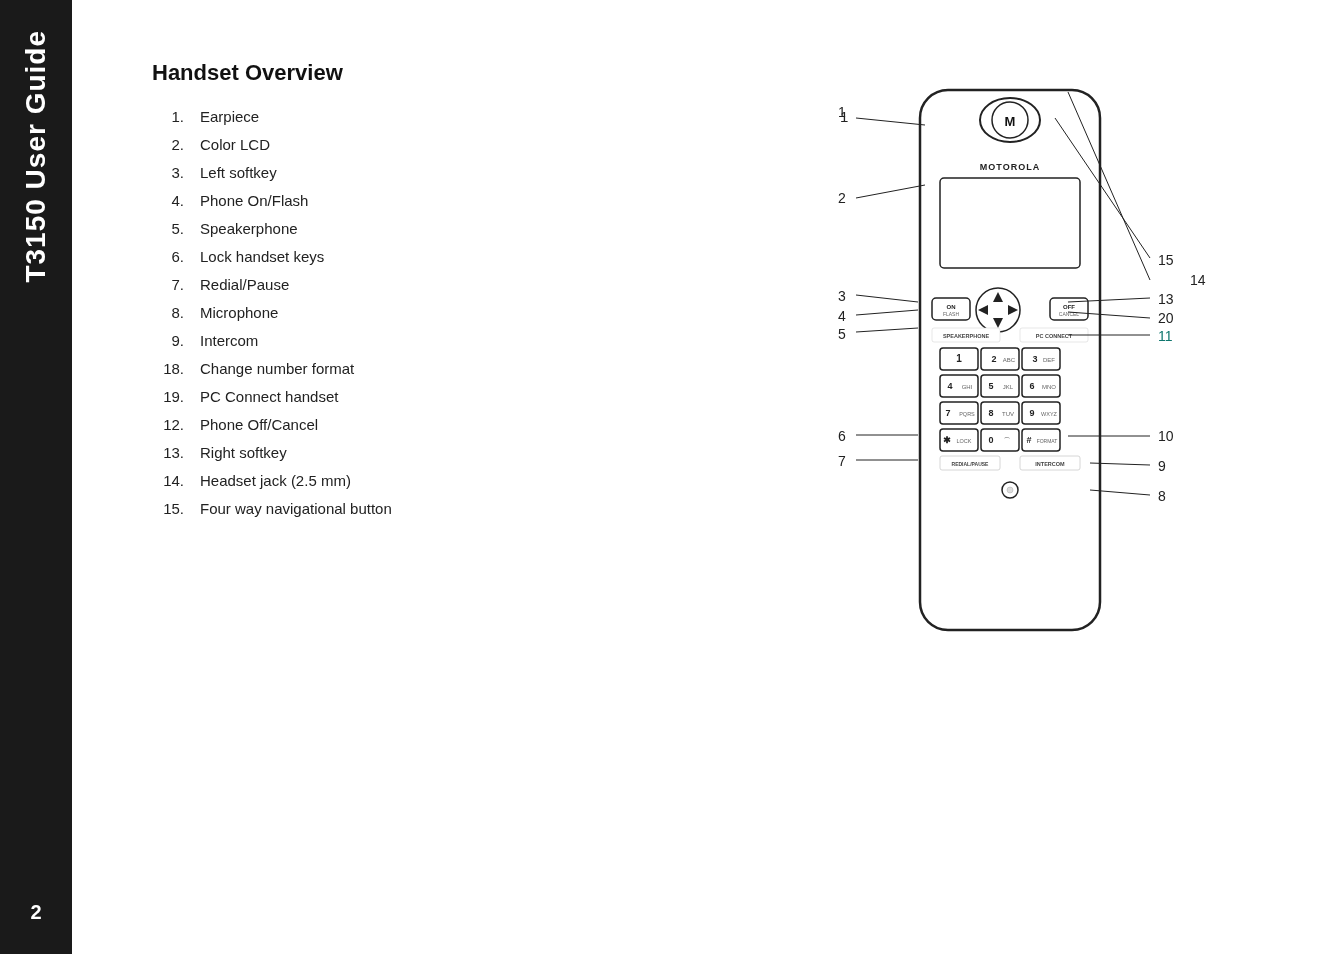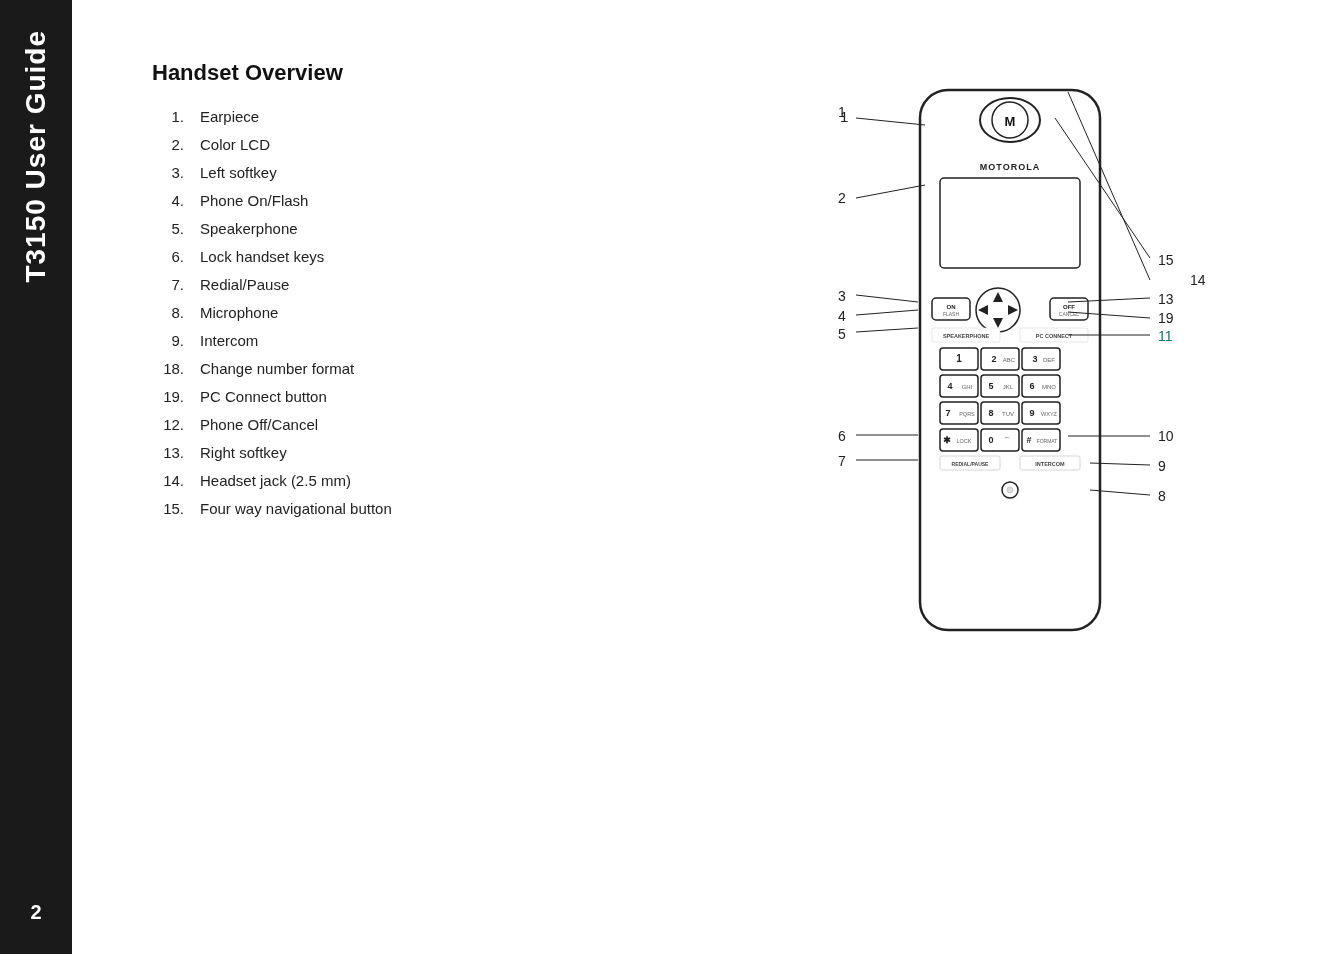--- a/index.html
+++ b/index.html
@@ -156,21 +156,21 @@
         <li>
           <span class="item-num">9.</span>
           <span class="item-label">Intercom</span>
         </li>
         <li>
           <span class="item-num">18.</span>
           <span class="item-label">Change number format</span>
         </li>
         <li>
           <span class="item-num">19.</span>
-          <span class="item-label">PC Connect button</span>
+          <span class="item-label">PC Connect handset</span>
         </li>
         <li>
           <span class="item-num">12.</span>
           <span class="item-label">Phone Off/Cancel</span>
         </li>
         <li>
           <span class="item-num">13.</span>
           <span class="item-label">Right softkey</span>
         </li>
         <li>
@@ -324,21 +324,21 @@
         <div style="position:absolute;left:28px;top:218px;font-size:14px;font-family:Arial;color:#222;">3</div>
         <div style="position:absolute;left:28px;top:238px;font-size:14px;font-family:Arial;color:#222;">4</div>
         <div style="position:absolute;left:28px;top:256px;font-size:14px;font-family:Arial;color:#222;">5</div>
         <div style="position:absolute;left:28px;top:358px;font-size:14px;font-family:Arial;color:#222;">6</div>
         <div style="position:absolute;left:28px;top:383px;font-size:14px;font-family:Arial;color:#222;">7</div>
 
         <div style="position:absolute;left:348px;top:418px;font-size:14px;font-family:Arial;color:#222;">8</div>
         <div style="position:absolute;left:348px;top:388px;font-size:14px;font-family:Arial;color:#222;">9</div>
         <div style="position:absolute;left:348px;top:358px;font-size:14px;font-family:Arial;color:#222;">10</div>
         <div style="position:absolute;left:348px;top:258px;font-size:14px;font-family:Arial;color:#0f766e;">11</div>
-        <div style="position:absolute;left:348px;top:240px;font-size:14px;font-family:Arial;color:#222;">19</div>
+        <div style="position:absolute;left:348px;top:240px;font-size:14px;font-family:Arial;color:#222;">20</div>
         <div style="position:absolute;left:348px;top:221px;font-size:14px;font-family:Arial;color:#222;">13</div>
         <div style="position:absolute;left:348px;top:202px;font-size:14px;font-family:Arial;color:#222;margin-left:32px;">14</div>
         <div style="position:absolute;left:348px;top:182px;font-size:14px;font-family:Arial;color:#222;">15</div>
       </div>
 
     </div>
   </div>
 
 </div>
 

